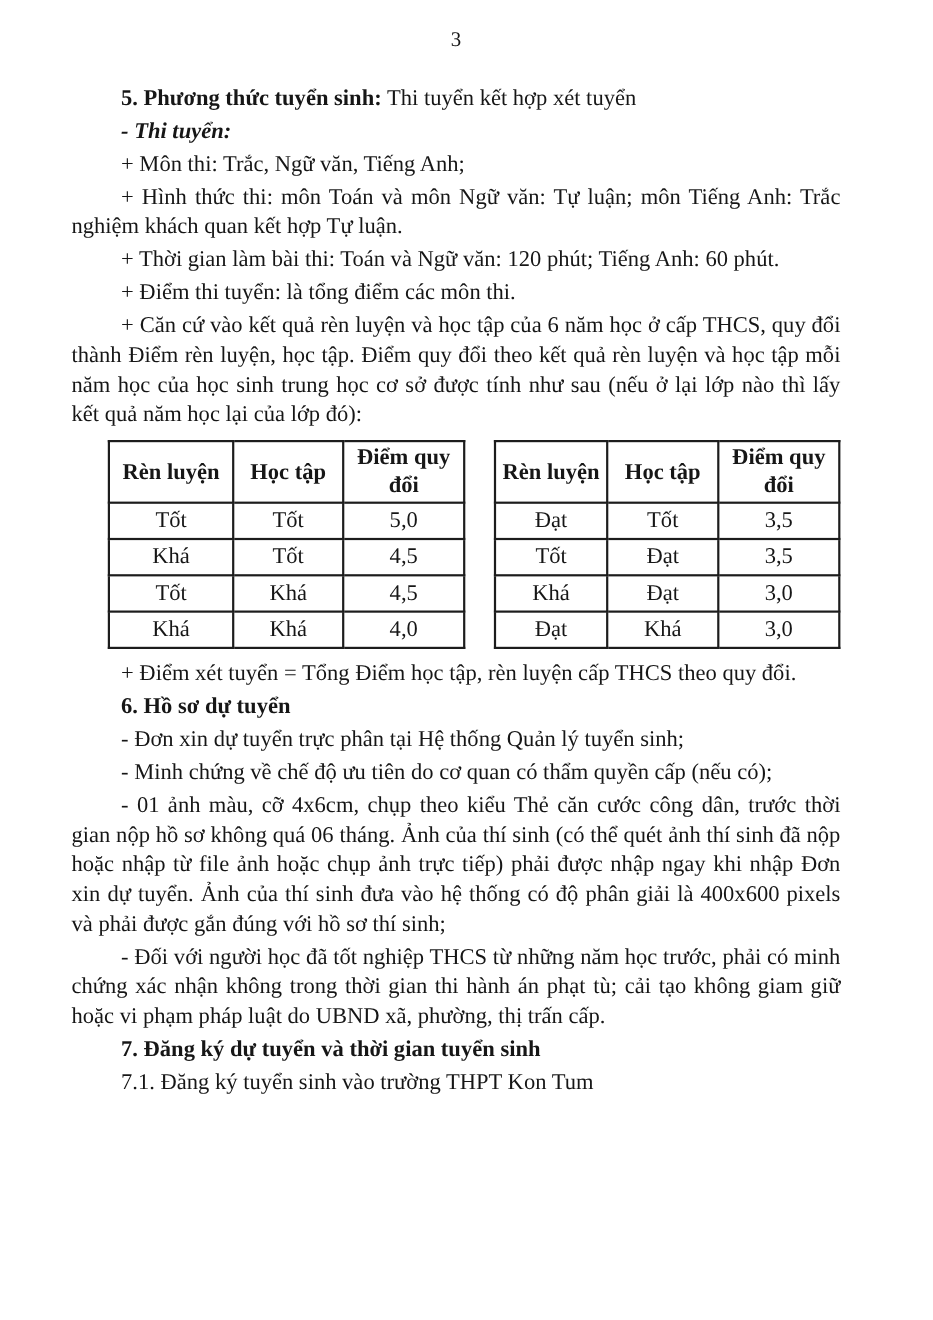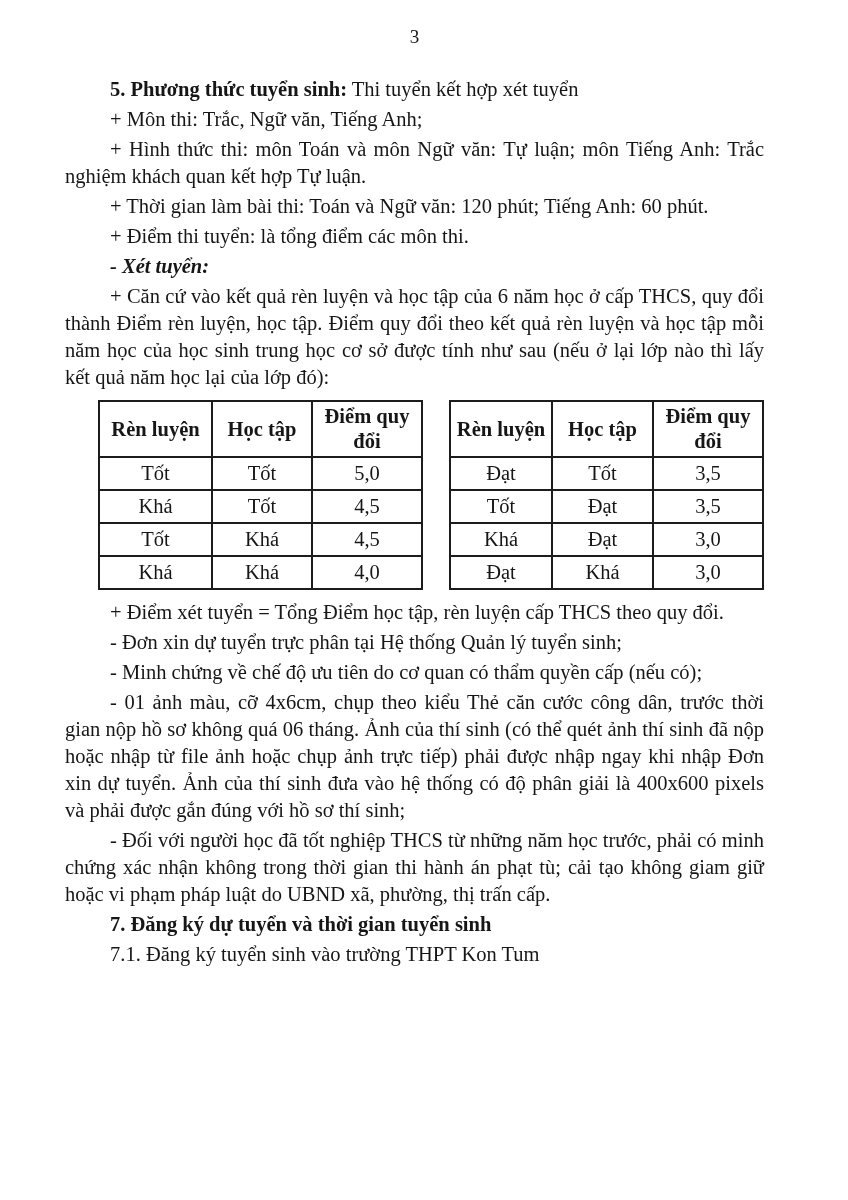--- a/index.html
+++ b/index.html
@@ -61,30 +61,30 @@
 </style>
 </head>
 <body>
 
 <div class="page">
 
   <div class="page-number">3</div>
 
   <p class="para"><span class="bold">5. Phương thức tuyển sinh:</span><span> Thi tuyển kết hợp xét tuyển</span></p>
 
+  <p class="para bold-italic">- Thi tuyển:</p>
 
   <p class="para">+ Môn thi: Trắc, Ngữ văn, Tiếng Anh;</p>
 
   <p class="para">+ Hình thức thi: môn Toán và môn Ngữ văn: Tự luận; môn Tiếng Anh: Trắc nghiệm khách quan kết hợp Tự luận.</p>
 
   <p class="para">+ Thời gian làm bài thi: Toán và Ngữ văn: 120 phút; Tiếng Anh: 60 phút.</p>
 
   <p class="para">+ Điểm thi tuyển: là tổng điểm các môn thi.</p>
 
-  <p class="para bold-italic">- Xét tuyển:</p>
 
   <p class="para">+ Căn cứ vào kết quả rèn luyện và học tập của 6 năm học ở cấp THCS, quy đổi thành Điểm rèn luyện, học tập. Điểm quy đổi theo kết quả rèn luyện và học tập mỗi năm học của học sinh trung học cơ sở được tính như sau (nếu ở lại lớp nào thì lấy kết quả năm học lại của lớp đó):</p>
 
   <div class="tables-row">
 
     <table class="tleft">
       <colgroup>
           <col style="width:113px">
           <col style="width:100px">
           <col style="width:110px">
@@ -155,20 +155,21 @@
           <td>3,0</td>
         </tr>
       </tbody>
     </table>
 
   </div>
 
   <p class="para">+ Điểm xét tuyển = Tổng Điểm học tập, rèn luyện cấp THCS theo quy đổi.</p>
 
 
+  <p class="para bold">6. Hồ sơ dự tuyển</p>
 
   <p class="para">- Đơn xin dự tuyển trực phân tại Hệ thống Quản lý tuyển sinh;</p>
 
   <p class="para">- Minh chứng về chế độ ưu tiên do cơ quan có thẩm quyền cấp (nếu có);</p>
 
   <p class="para">- 01 ảnh màu, cỡ 4x6cm, chụp theo kiểu Thẻ căn cước công dân, trước thời gian nộp hồ sơ không quá 06 tháng. Ảnh của thí sinh (có thể quét ảnh thí sinh đã nộp hoặc nhập từ file ảnh hoặc chụp ảnh trực tiếp) phải được nhập ngay khi nhập Đơn xin dự tuyển. Ảnh của thí sinh đưa vào hệ thống có độ phân giải là 400x600 pixels và phải được gắn đúng với hồ sơ thí sinh;</p>
 
   <p class="para">- Đối với người học đã tốt nghiệp THCS từ những năm học trước, phải có minh chứng xác nhận không trong thời gian thi hành án phạt tù; cải tạo không giam giữ hoặc vi phạm pháp luật do UBND xã, phường, thị trấn cấp.</p>
 
   <p class="para bold">7. Đăng ký dự tuyển và thời gian tuyển sinh</p>

